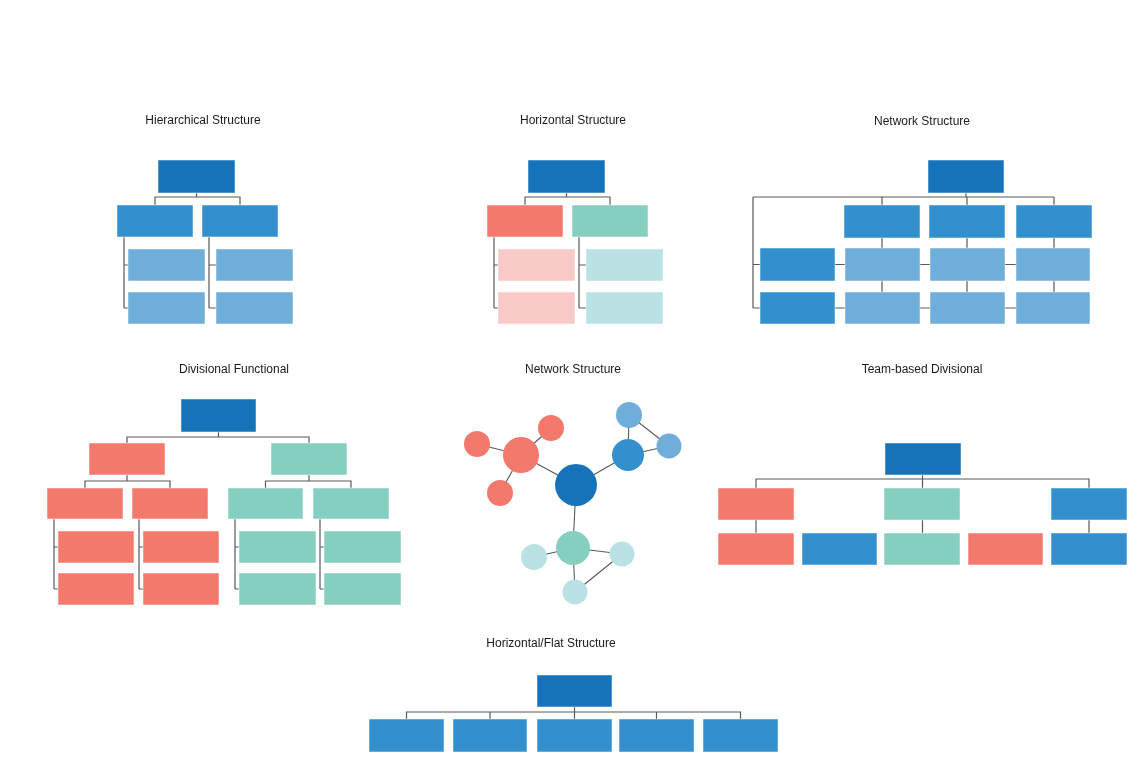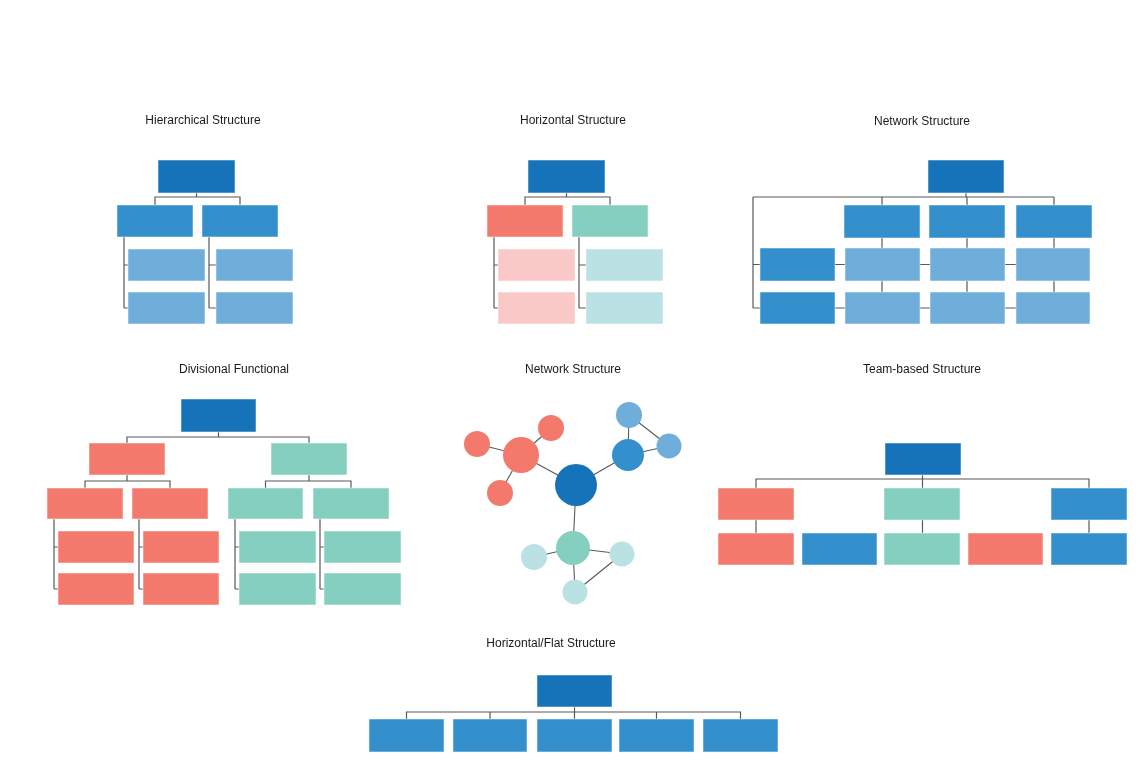--- a/index.html
+++ b/index.html
@@ -47,21 +47,21 @@
 <body>
 
 <div class="canvas">
 
 
   <div class="sub-title" id="t-hier">Hierarchical Structure</div>
   <div class="sub-title" id="t-func">Horizontal Structure</div>
   <div class="sub-title" id="t-matrix">Network Structure</div>
   <div class="sub-title" id="t-div">Divisional Functional</div>
   <div class="sub-title" id="t-net">Network Structure</div>
-  <div class="sub-title" id="t-team">Team-based Structure</div>
+  <div class="sub-title" id="t-team">Team-based Divisional</div>
   <div class="sub-title" id="t-flat">Horizontal/Flat Structure</div>
 
   <svg id="svg-hier" class="diagram" width="200" height="175" viewBox="0 0 200 175">
     <g class="conn">
       <path d="M96.5 38 V42 M55 50 V42 H140 V50"></path>
       <path d="M24 82 V153 M24 110 H28 M24 153 H28"></path>
       <path d="M109 82 V153 M109 110 H116 M109 153 H116"></path>
     </g>
     <rect class="box f-dark" x="58" y="5" width="77" height="33"></rect>
     <rect class="box f-med" x="17" y="50" width="76" height="32"></rect>

